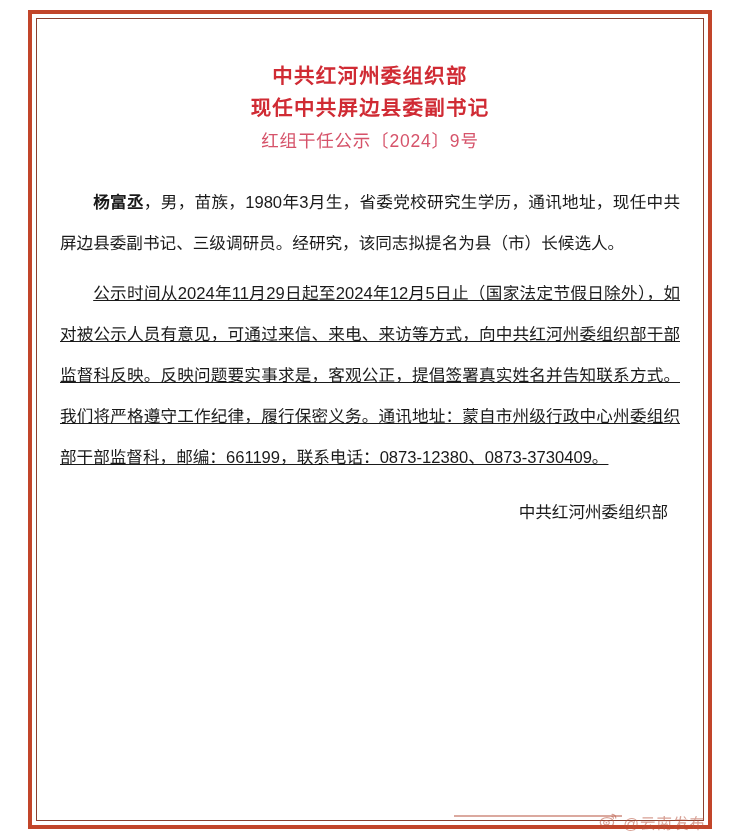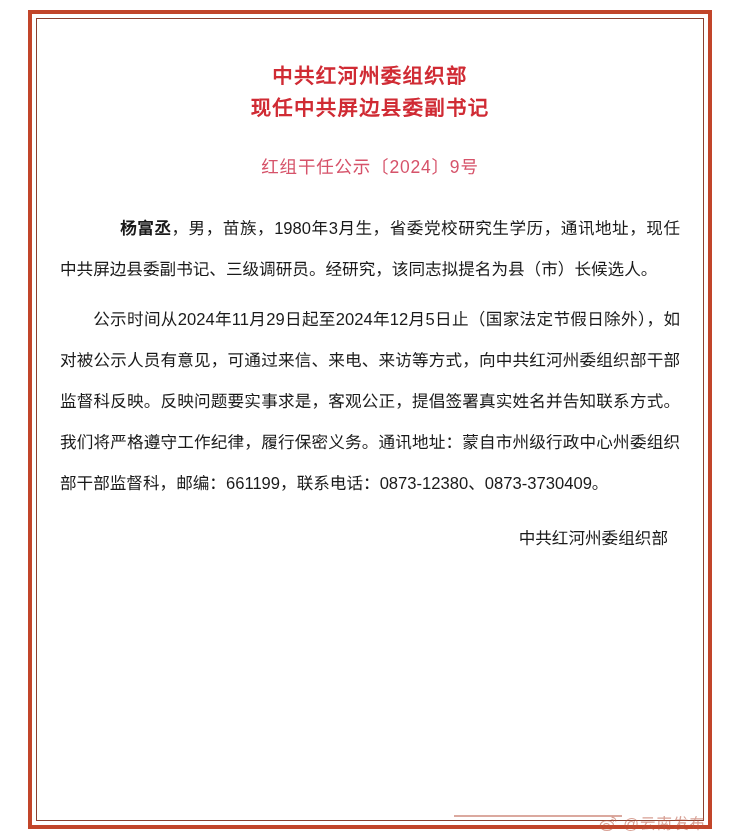--- a/index.html
+++ b/index.html
@@ -57,63 +57,63 @@
     font-size: 20.5px;
     letter-spacing: 1.2px;
     line-height: 32px;
     white-space: nowrap;
   }
   .doc-number {
     color: #d6536a;
     font-size: 17.5px;
     letter-spacing: 0.8px;
     line-height: 30px;
-    margin-top: 28px;
+    margin-top: 2px;
     white-space: nowrap;
   }
 
   
   .doc-body {
     margin-top: 26px;
     color: #1a1a1a;
     font-size: 16.6px;
     line-height: 41px;
     text-align: justify;
     text-justify: inter-ideograph;
   }
   .para {
     margin: 0 0 9px 0;
     text-indent: 2em;
   }
   .para:last-child {
     margin-bottom: 0;
+    text-decoration: underline;
   }
   .person-name {
     font-weight: bold;
-    margin-left: 27px;
   }
 
   
   .signature {
     margin-top: 18px;
     text-align: right;
     color: #1a1a1a;
     font-size: 16.6px;
     line-height: 34px;
     padding-right: 12px;
   }
   .sig-line { white-space: nowrap; }
 
   
   .watermark {
     position: absolute;
     right: 34px;
     bottom: 6px;
     display: flex;
-    align-items: flex-end;
+    align-items: flex-start;
     gap: 5px;
     opacity: 0.55;
     pointer-events: none;
   }
   .wm-logo {
     width: 19px;
     height: 19px;
     display: block;
   }
   .wm-text {

